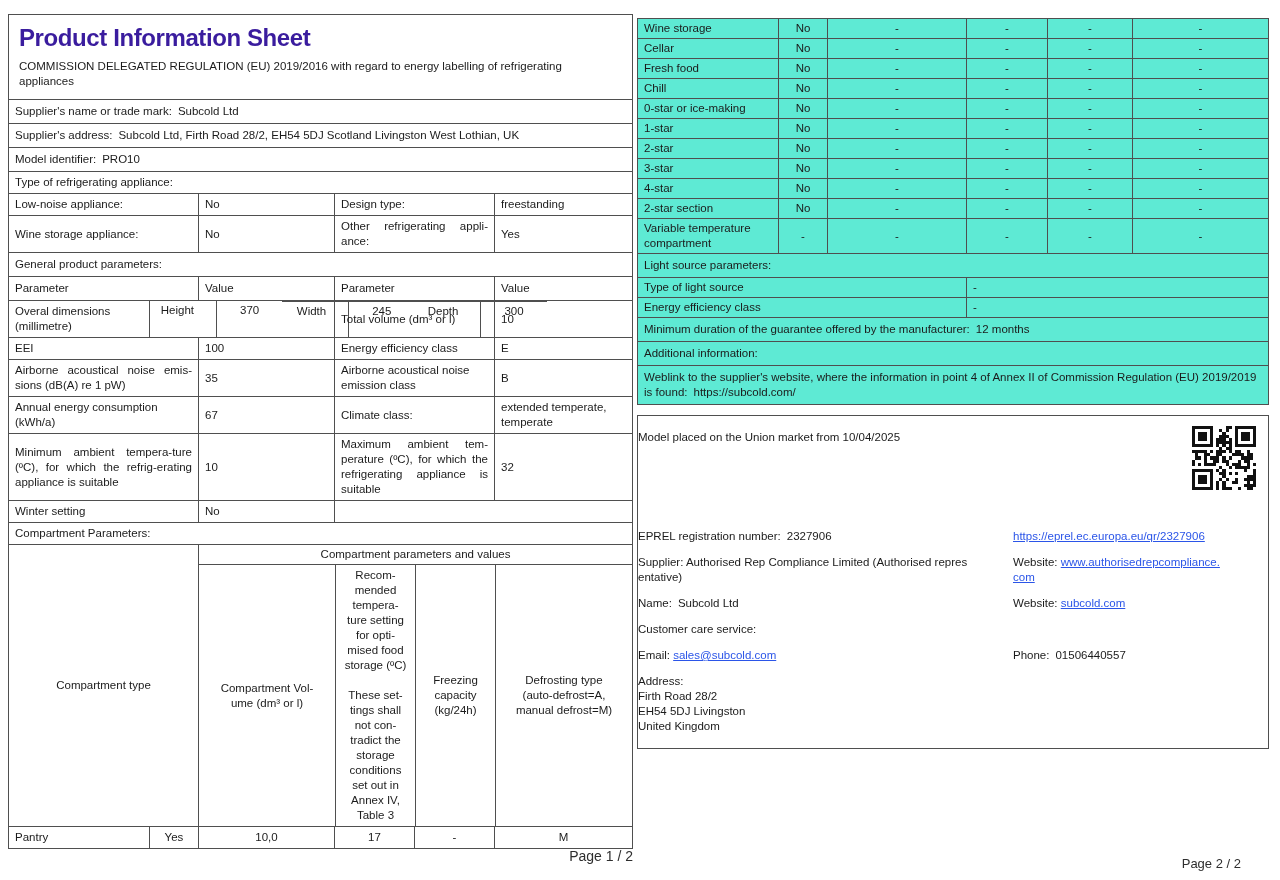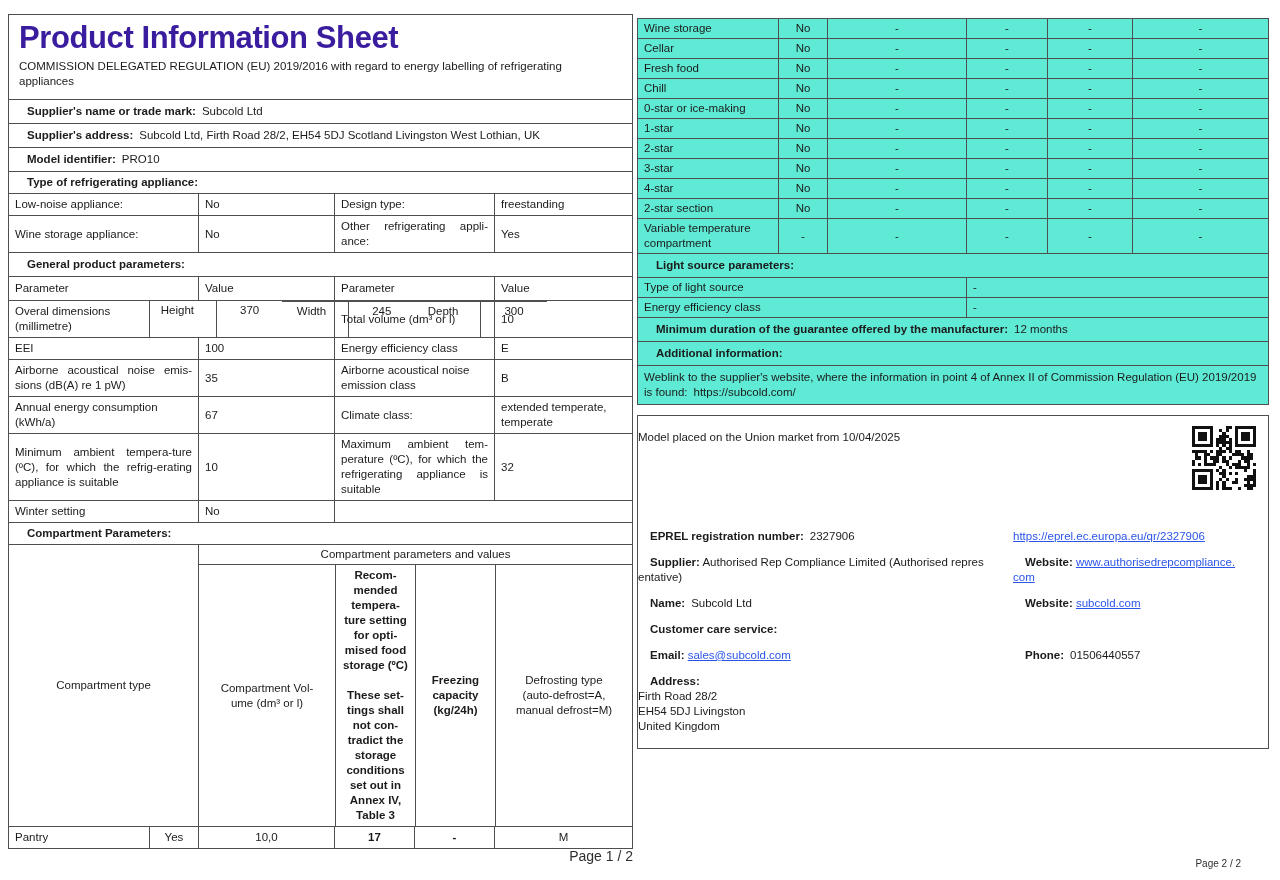--- a/index.html
+++ b/index.html
@@ -9,62 +9,62 @@
     --ink:#1b1b1b;
   }
   *{box-sizing:border-box;margin:0;padding:0;}
   html,body{width:1280px;height:880px;overflow:hidden;}
   body{
     background:#fff;color:var(--ink);
     font-family:"Liberation Sans",sans-serif;
     font-size:11.5px;line-height:15px;
     position:relative;
   }
-  .b{font-weight:bold;margin-left:12px;}
+  .b{font-weight:normal;}
   .val{margin-left:6px;margin-top:24px;}
   .pre{white-space:pre-line;}
   .ctr{text-align:center;}
   .lnk{color:var(--link);text-decoration:underline;}
 
   
   .page1{position:absolute;left:8px;top:14px;width:625px;border:1px solid var(--bc);background:#fff;}
   .row{display:flex;border-top:1px solid var(--bc);}
   .page1 > .row:first-child{border-top:none;}
   .cell{padding:3px 6px;border-left:1px solid var(--bc);min-width:0;overflow-wrap:break-word;}
   .cell:first-child{border-left:none;}
   .w189{width:189px;flex:none;}
   .w160{width:160px;flex:none;}
   .w140{width:140px;flex:none;}
   .w136{width:136px;flex:none;}
-  .w80{width:80px;flex:none;font-weight:bold;}
+  .w80{width:80px;flex:none;}
   .w49{width:49px;flex:none;}
   .grow{flex:1;}
   .vmid{display:flex;align-items:center;}
   .vcc{display:flex;align-items:center;justify-content:center;text-align:center;}
   .just{text-align:justify;}
 
   .titleblock{padding:8px 10px 10px 10px;display:block;}
-  .title{font-size:31px;line-height:30px;font-weight:bold;color:var(--title);letter-spacing:-0.4px;}
+  .title{font-size:24px;line-height:30px;font-weight:bold;color:var(--title);letter-spacing:-0.4px;}
   .subtitle{margin-top:6px;max-width:556px;}
   .hrow .cell{padding:4px 6px;}
 
   .dims-sub{width:185px;flex:none;border-left:1px solid var(--bc);display:flex;flex-direction:row;}
   .srow{display:flex;border-top:1px solid var(--bc);flex:1;}
   .srow:first-child{border-top:none;}
   .srow .k{width:49px;flex:none;text-align:right;padding:2px 5px;}
   .srow .v{flex:1;border-left:1px solid var(--bc);padding:2px 23px;margin-left:17px;}
 
   .comp-right{flex:1;display:flex;flex-direction:column;border-left:1px solid var(--bc);min-width:0;}
   .comp-span{text-align:center;padding:2px 6px;border-bottom:1px solid var(--bc);}
   .comp-hdr{display:flex;flex:1;}
   .comp-hdr .cell{display:flex;align-items:center;justify-content:center;text-align:center;white-space:pre-line;line-height:15px;}
   .temp-cell{line-height:15px;}
 
   .pagelabel1{position:absolute;left:8px;top:849px;width:625px;text-align:right;font-size:14px;color:#2e2e2e;}
-  .pagelabel2{position:absolute;left:637px;top:856px;width:604px;text-align:right;font-size:10px;color:#2e2e2e;}
+  .pagelabel2{position:absolute;left:637px;top:856px;width:604px;text-align:right;font-size:13px;color:#2e2e2e;}
 
   
   .page2{position:absolute;left:637px;top:18px;width:632px;}
   .p2table{border:1px solid var(--bc);background:#5eead4;}
   .p2table > .row:first-child{border-top:none;}
   .w139{width:139px;flex:none;}
   .w85{width:85px;flex:none;}
   .w81{width:81px;flex:none;}
   .w328{width:328px;flex:none;}
   .trow .cell{padding:2px 6px;}

